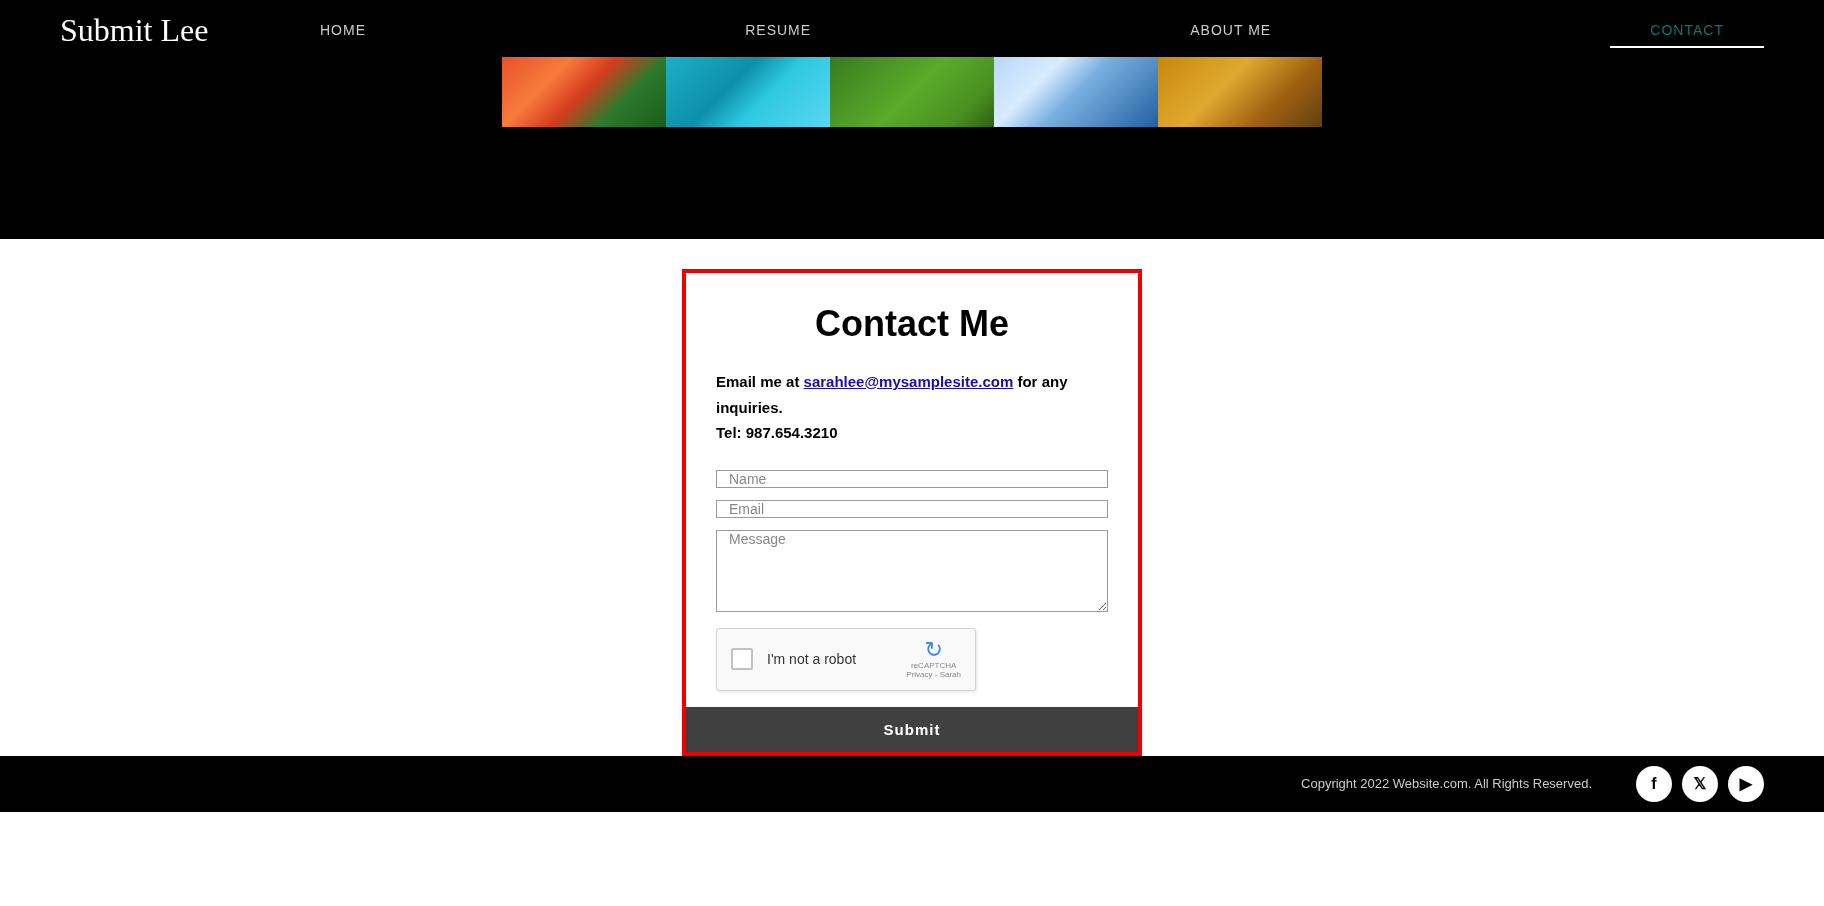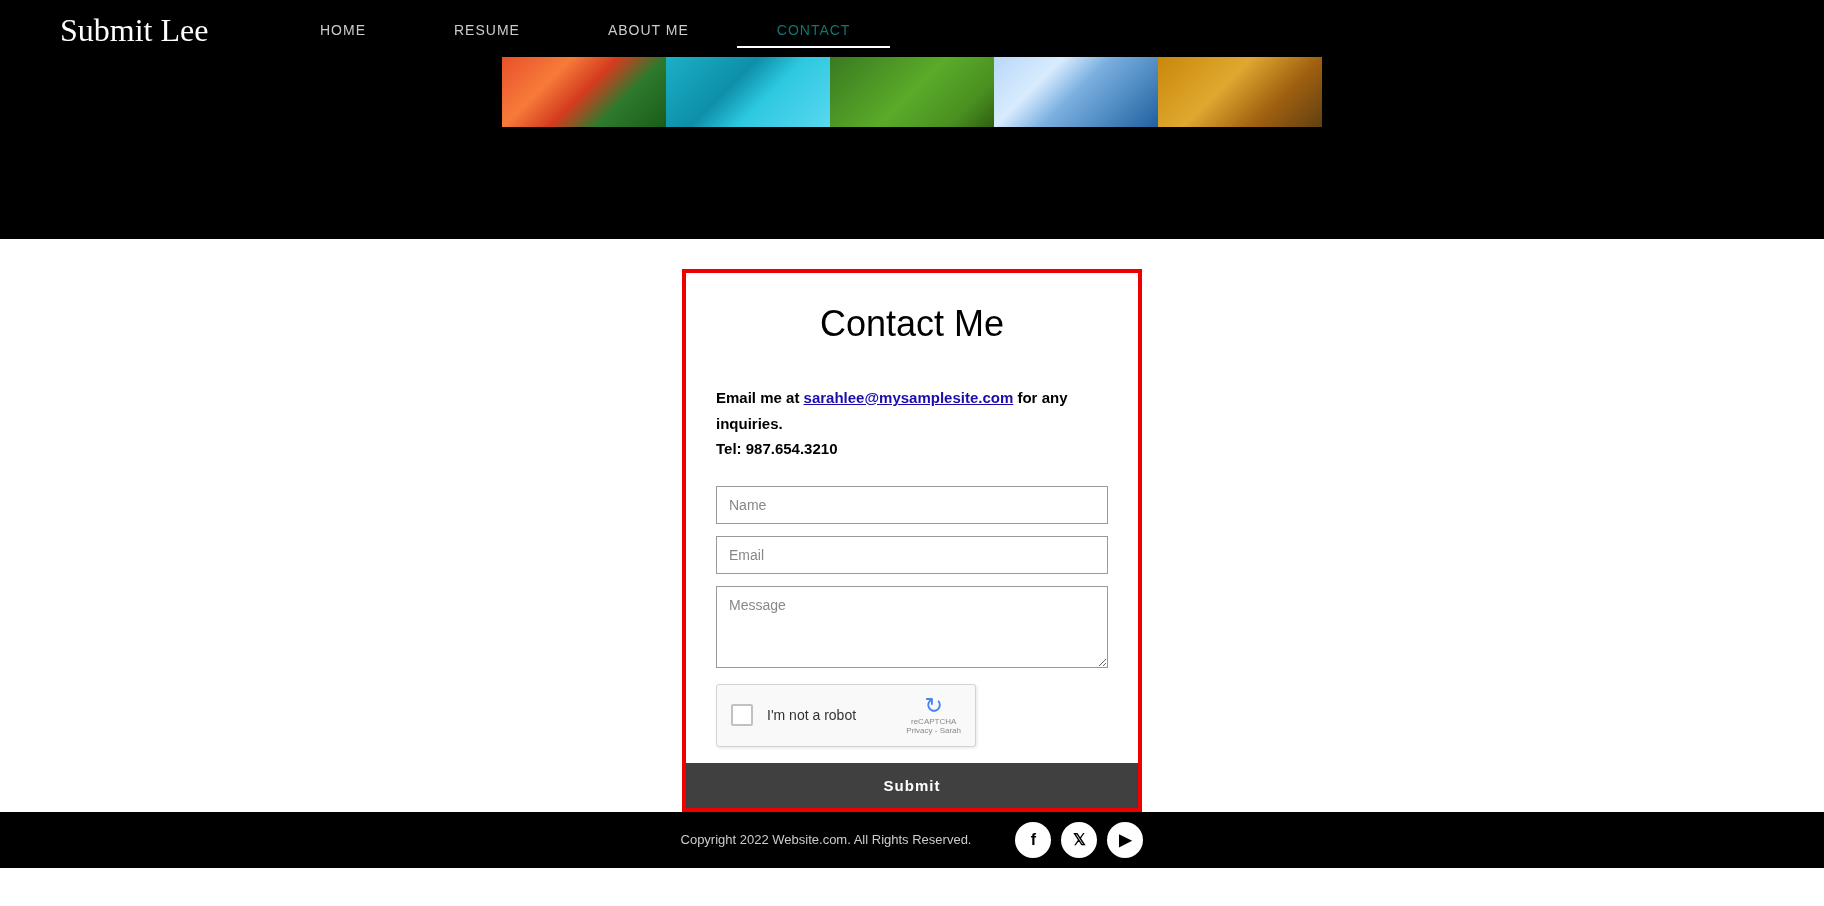--- a/index.html
+++ b/index.html
@@ -23,23 +23,23 @@
     }
     .site-title {
       font-family: Georgia, serif;
       font-size: 32px;
       color: #fff;
       font-weight: normal;
       min-width: 220px;
     }
     nav {
       display: flex;
-      gap: 8px;
+      gap: 0;
       flex: 1;
-      justify-content: flex-start;
+      justify-content: space-between;
     }
     .nav-item {
       color: #ccc;
       text-decoration: none;
       font-size: 14px;
       letter-spacing: 1px;
       padding: 8px 40px;
       cursor: pointer;
       font-weight: normal;
     }
@@ -101,42 +101,42 @@
     
     .contact-container {
       border: 4px solid #e00;
       background: #fff;
       width: 460px;
       padding: 30px 30px 0 30px;
       margin-bottom: 0;
     }
     .contact-title {
       font-size: 36px;
-      font-weight: normal;
+      font-weight: bold;
       text-align: center;
       color: #000;
-      margin-bottom: 40px;
+      margin-bottom: 24px;
       font-family: Arial, sans-serif;
     }
     .contact-info {
       text-align: left;
       font-size: 15px;
       font-weight: bold;
       color: #000;
       margin-bottom: 24px;
       line-height: 1.7;
     }
     .contact-email-link {
       color: #1a0dab;
       text-decoration: underline;
       cursor: pointer;
     }
     .form-input {
       width: 100%;
-      padding: 10px 12px;
+      padding: 0 12px;
       margin-bottom: 12px;
       border: 1px solid #999;
       font-size: 14px;
       color: #555;
       outline: none;
       background: #fff;
     }
     .form-input::placeholder { color: #888; }
     textarea.form-input {
       height: 82px;
@@ -204,21 +204,21 @@
       text-align: center;
       display: block;
     }
 
     
     .footer {
       background: #000;
       color: #ccc;
       display: flex;
       align-items: center;
-      justify-content: center;
+      justify-content: flex-end;
       padding: 0 60px;
       height: 56px;
       gap: 44px;
     }
     .footer-copyright {
       font-size: 13px;
       color: #ccc;
     }
     .social-icons {
       display: flex;

